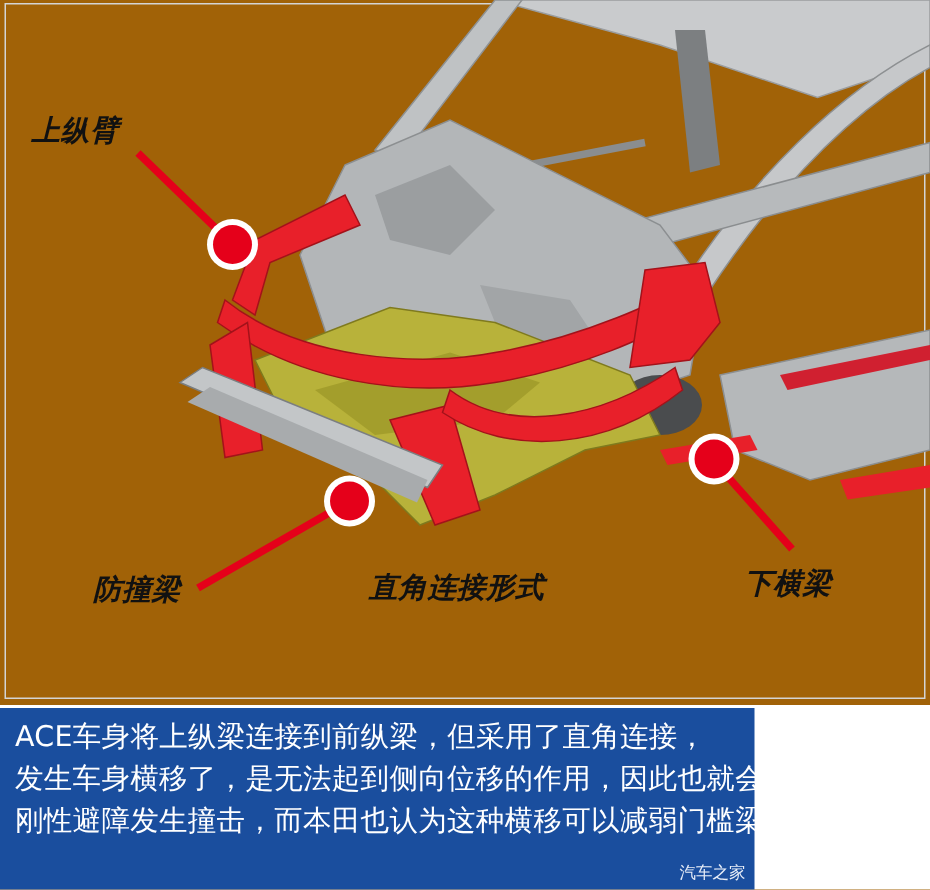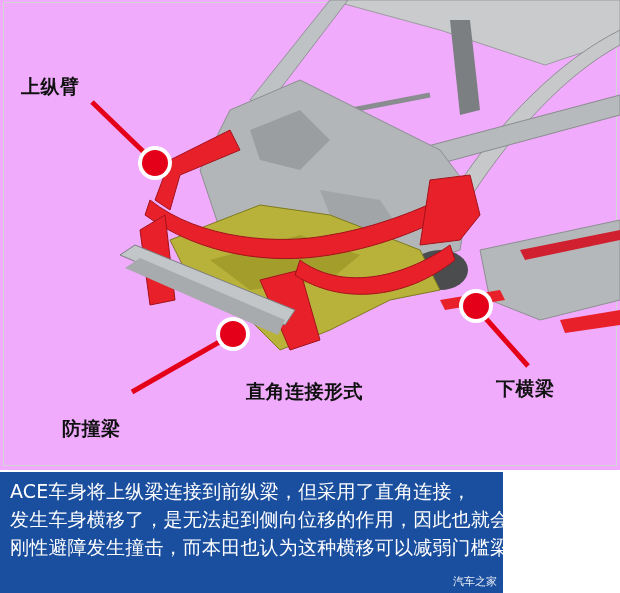--- a/index.html
+++ b/index.html
@@ -1,17 +1,17 @@
 <!DOCTYPE html>
 <html><head>
 <meta charset="utf-8">
 <style>
   html,body{margin:0;padding:0;}
   body{width:620px;height:593px;overflow:hidden;background:#fff;font-family:"DejaVu Sans","Liberation Sans",sans-serif;position:relative;}
-  .figure{position:absolute;left:0;top:0;width:620px;height:470px;background:#f0abfc;}
+  .figure{position:absolute;left:0;top:0;width:620px;height:470px;background:#a16207;font-style:italic;}
   .frame-border{position:absolute;left:3px;top:2px;width:614px;height:464px;border:1px solid #d4d4d4;box-sizing:border-box;}
   svg.art{position:absolute;left:0;top:0;}
   .label{position:absolute;font-weight:bold;color:#111;font-size:19px;letter-spacing:0.5px;white-space:nowrap;}
   .caption{position:absolute;left:0;top:472px;width:503px;height:121px;background:#1a4e9e;color:#fff;box-sizing:border-box;padding:5px 10px 0 10px;}
   .caption-line{font-size:19px;line-height:28px;white-space:nowrap;letter-spacing:0.2px;}
   .watermark{position:absolute;right:6px;bottom:4px;font-size:11px;color:#e8eef8;}
 </style>
 </head>
 <body>
 
@@ -64,21 +64,21 @@
     <line x1="132" y1="392" x2="228" y2="337" stroke="#e5001a" stroke-width="5"></line>
     <circle cx="233" cy="334" r="17" fill="#fff"></circle>
     <circle cx="233" cy="334" r="13" fill="#e5001a"></circle>
 
     <line x1="528" y1="366" x2="480" y2="312" stroke="#e5001a" stroke-width="5"></line>
     <circle cx="476" cy="306" r="17" fill="#fff"></circle>
     <circle cx="476" cy="306" r="13" fill="#e5001a"></circle>
   </svg>
 
   <div class="label" style="left:21px;top:74px;">上纵臂</div>
-  <div class="label" style="left:62px;top:416px;">防撞梁</div>
+  <div class="label" style="left:62px;top:380px;">防撞梁</div>
   <div class="label" style="left:246px;top:379px;">直角连接形式</div>
   <div class="label" style="left:496px;top:376px;text-align:center;">下横梁</div>
 </div>
 
 <div class="caption">
   <div class="caption-line">ACE车身将上纵梁连接到前纵梁，但采用了直角连接，</div>
   <div class="caption-line">发生车身横移了，是无法起到侧向位移的作用，因此也就会</div>
   <div class="caption-line">刚性避障发生撞击，而本田也认为这种横移可以减弱门槛梁和</div>
   <div class="watermark">汽车之家</div>
 </div>

